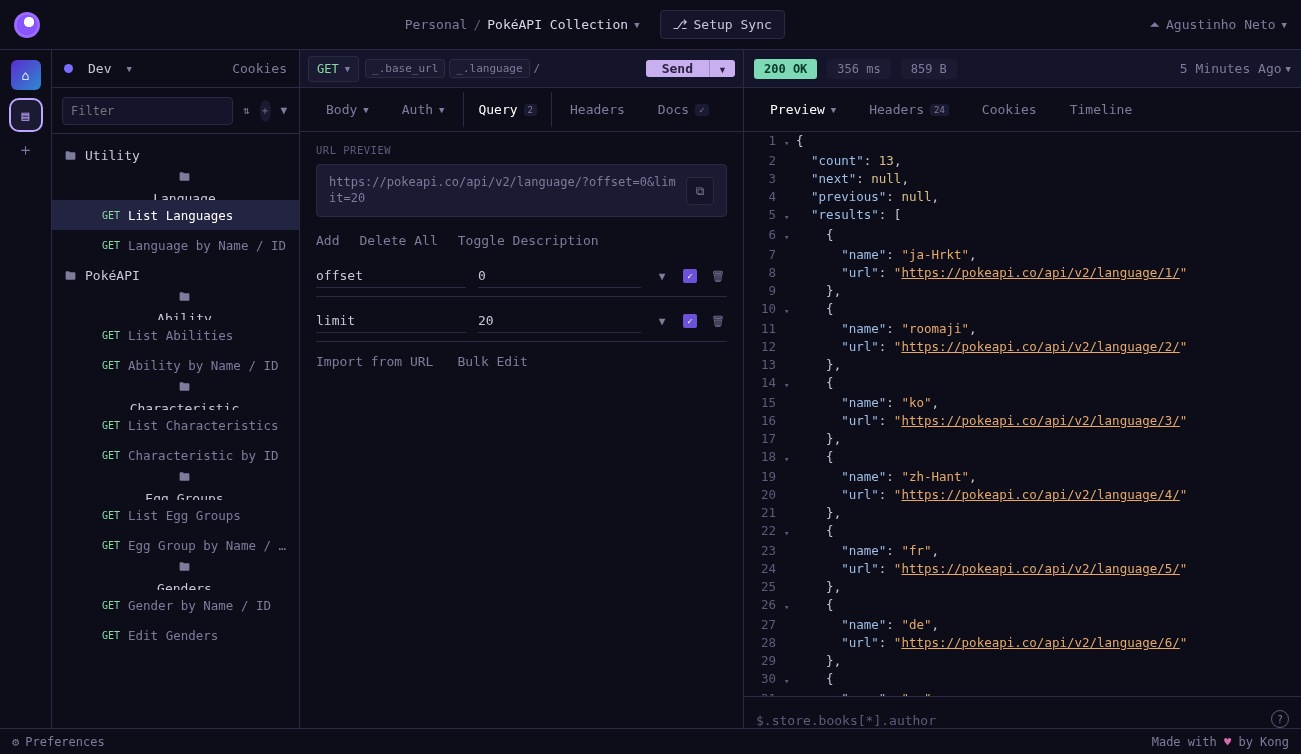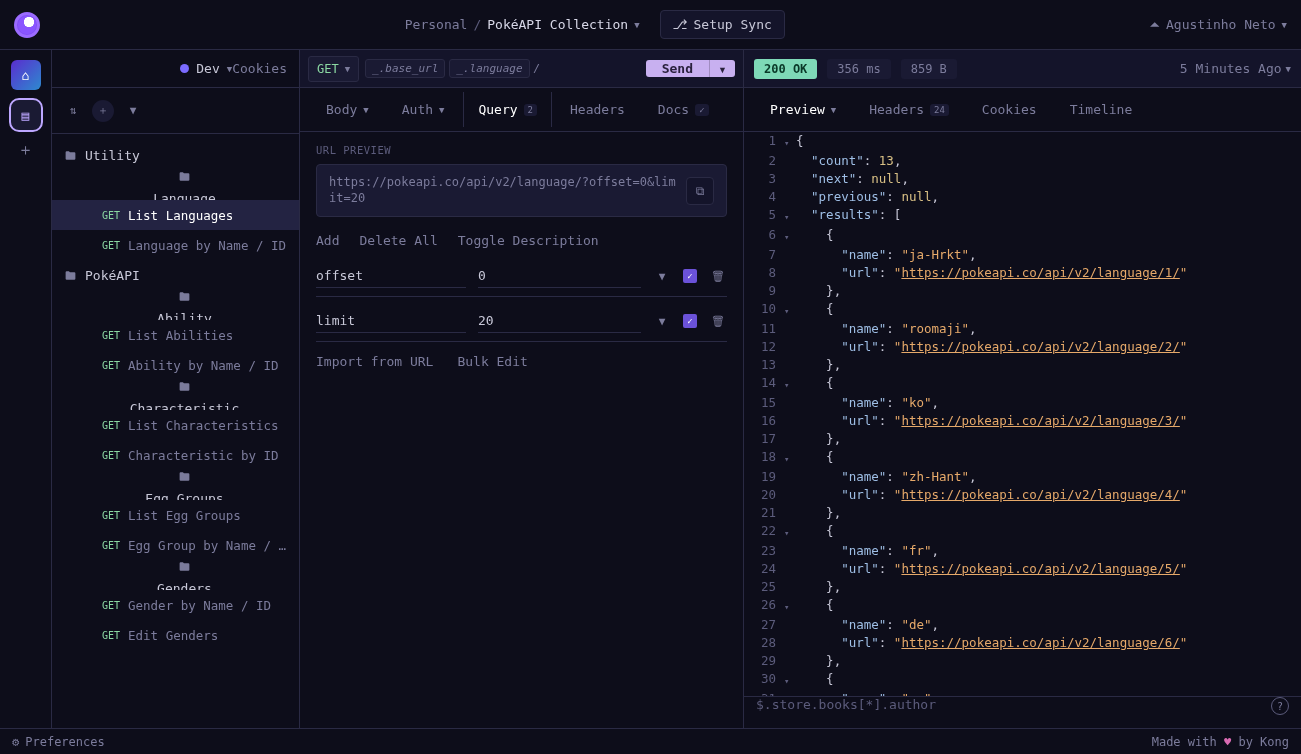--- a/index.html
+++ b/index.html
@@ -92,21 +92,21 @@
   
   .sidebar {
     width:248px; background:var(--bg-0);
     border-right:1px solid var(--bord);
     display:flex; flex-direction:column;
   }
   .sb-top {
     height:38px; display:flex; align-items:center;
     padding:0 12px; border-bottom:1px solid var(--bord);
   }
-  .env-chip { display:flex; align-items:center; gap:7px; color:var(--txt); flex:1;justify-content:flex-end;}
+  .env-chip { display:flex; align-items:center; gap:15px; color:var(--txt); flex:1;}
   .env-dot { width:9px; height:9px; border-radius:50%; background:#7b6bff; }
   .sb-top a { color:var(--txt-dim); margin-left:auto; }
   .sb-filter {
     height:46px; display:flex; align-items:center; gap:8px;
     padding:0 10px; border-bottom:1px solid var(--bord);
   }
   .sb-filter input {
     flex:1; height:28px; padding:0 8px;
     background:var(--bg-1); border:1px solid var(--bord); border-radius:4px;
     color:var(--txt); font-family:inherit; font-size:12px;
@@ -140,21 +140,21 @@
     height:38px; display:flex; align-items:center; gap:6px;
     padding:0 8px; border-bottom:1px solid var(--bord);
     background:var(--bg-1);
   }
   .method-select {
     height:26px; padding:0 8px; background:var(--bg-2);
     border:1px solid var(--bord); border-radius:3px;
     color:var(--green-method); display:inline-flex; align-items:center; gap:6px;
     font-size:12px;
   }
-  .url-chips { display:flex; align-items:center; gap:4px; flex:1; font-size:11px; color:var(--txt-dim);font-style:italic; }
+  .url-chips { display:flex; align-items:center; gap:4px; flex:1; font-size:11px; color:var(--txt-dim); }
   .chip { padding:2px 6px; border:1px solid var(--bord); border-radius:3px; background:var(--bg-2); color:var(--txt-dim); }
   .send-group { display:flex; }
   .send {
     background:var(--purple-btn); color:#2a213d;
     padding:0 16px; border:none; border-radius:3px 0 0 3px;
     font-family:inherit; font-size:13px; cursor:pointer;
     font-weight:600;
   }
   .send-more {
     width:26px; background:var(--purple-btn); color:#2a213d;
@@ -223,21 +223,21 @@
   .lnum { width:40px; text-align:right; color:var(--linenum); padding-right:8px; user-select:none; }
   .tg   { width:12px; color:var(--linenum); font-size:9px; padding-top:2px; }
   .jtxt { flex:1; color:var(--txt); }
   .jtxt .k { color:var(--blue-key); }
   .jtxt .s { color:var(--orange); }
   .jtxt .n { color:var(--yellow); }
   .jtxt .u { color:var(--orange); text-decoration:underline; }
   .jtxt .p { color:var(--txt); }
   .json-filter {
     height:32px; border-top:1px solid var(--bord);
-    display:flex; align-items:flex-start; padding:0 12px;
+    display:flex; align-items:flex-end; padding:0 12px;
     color:var(--txt-dim2);
   }
   .json-filter .q { color:var(--txt-dim); margin-left:auto; width:18px; height:18px; border:1px solid var(--txt-dim2); border-radius:50%; display:inline-flex; align-items:center; justify-content:center; font-size:10px;}
 
   
   .footer {
     height:26px; border-top:1px solid var(--bord);
     display:flex; align-items:center; padding:0 12px;
     color:var(--txt-dim); font-size:12px;
   }
@@ -288,20 +288,21 @@
   <div class="sidebar">
     <div class="sb-top">
       <div class="env-chip">
         <span class="env-dot"></span>
         <span>Dev</span>
         <span class="caret">▼</span>
       </div>
       <a>Cookies</a>
     </div>
     <div class="sb-filter">
+      <input placeholder="Filter" style="">
       <span class="iconbtn">
           <span>⇅</span>
         </span>
       <span class="iconbtn" style="background:var(--bg-2);border-radius:50%">
           <span>＋</span>
         </span>
       <span class="iconbtn caret">▼</span>
     </div>
     <div class="sb-tree" id="sb-tree">
         <div class="folder d1">

